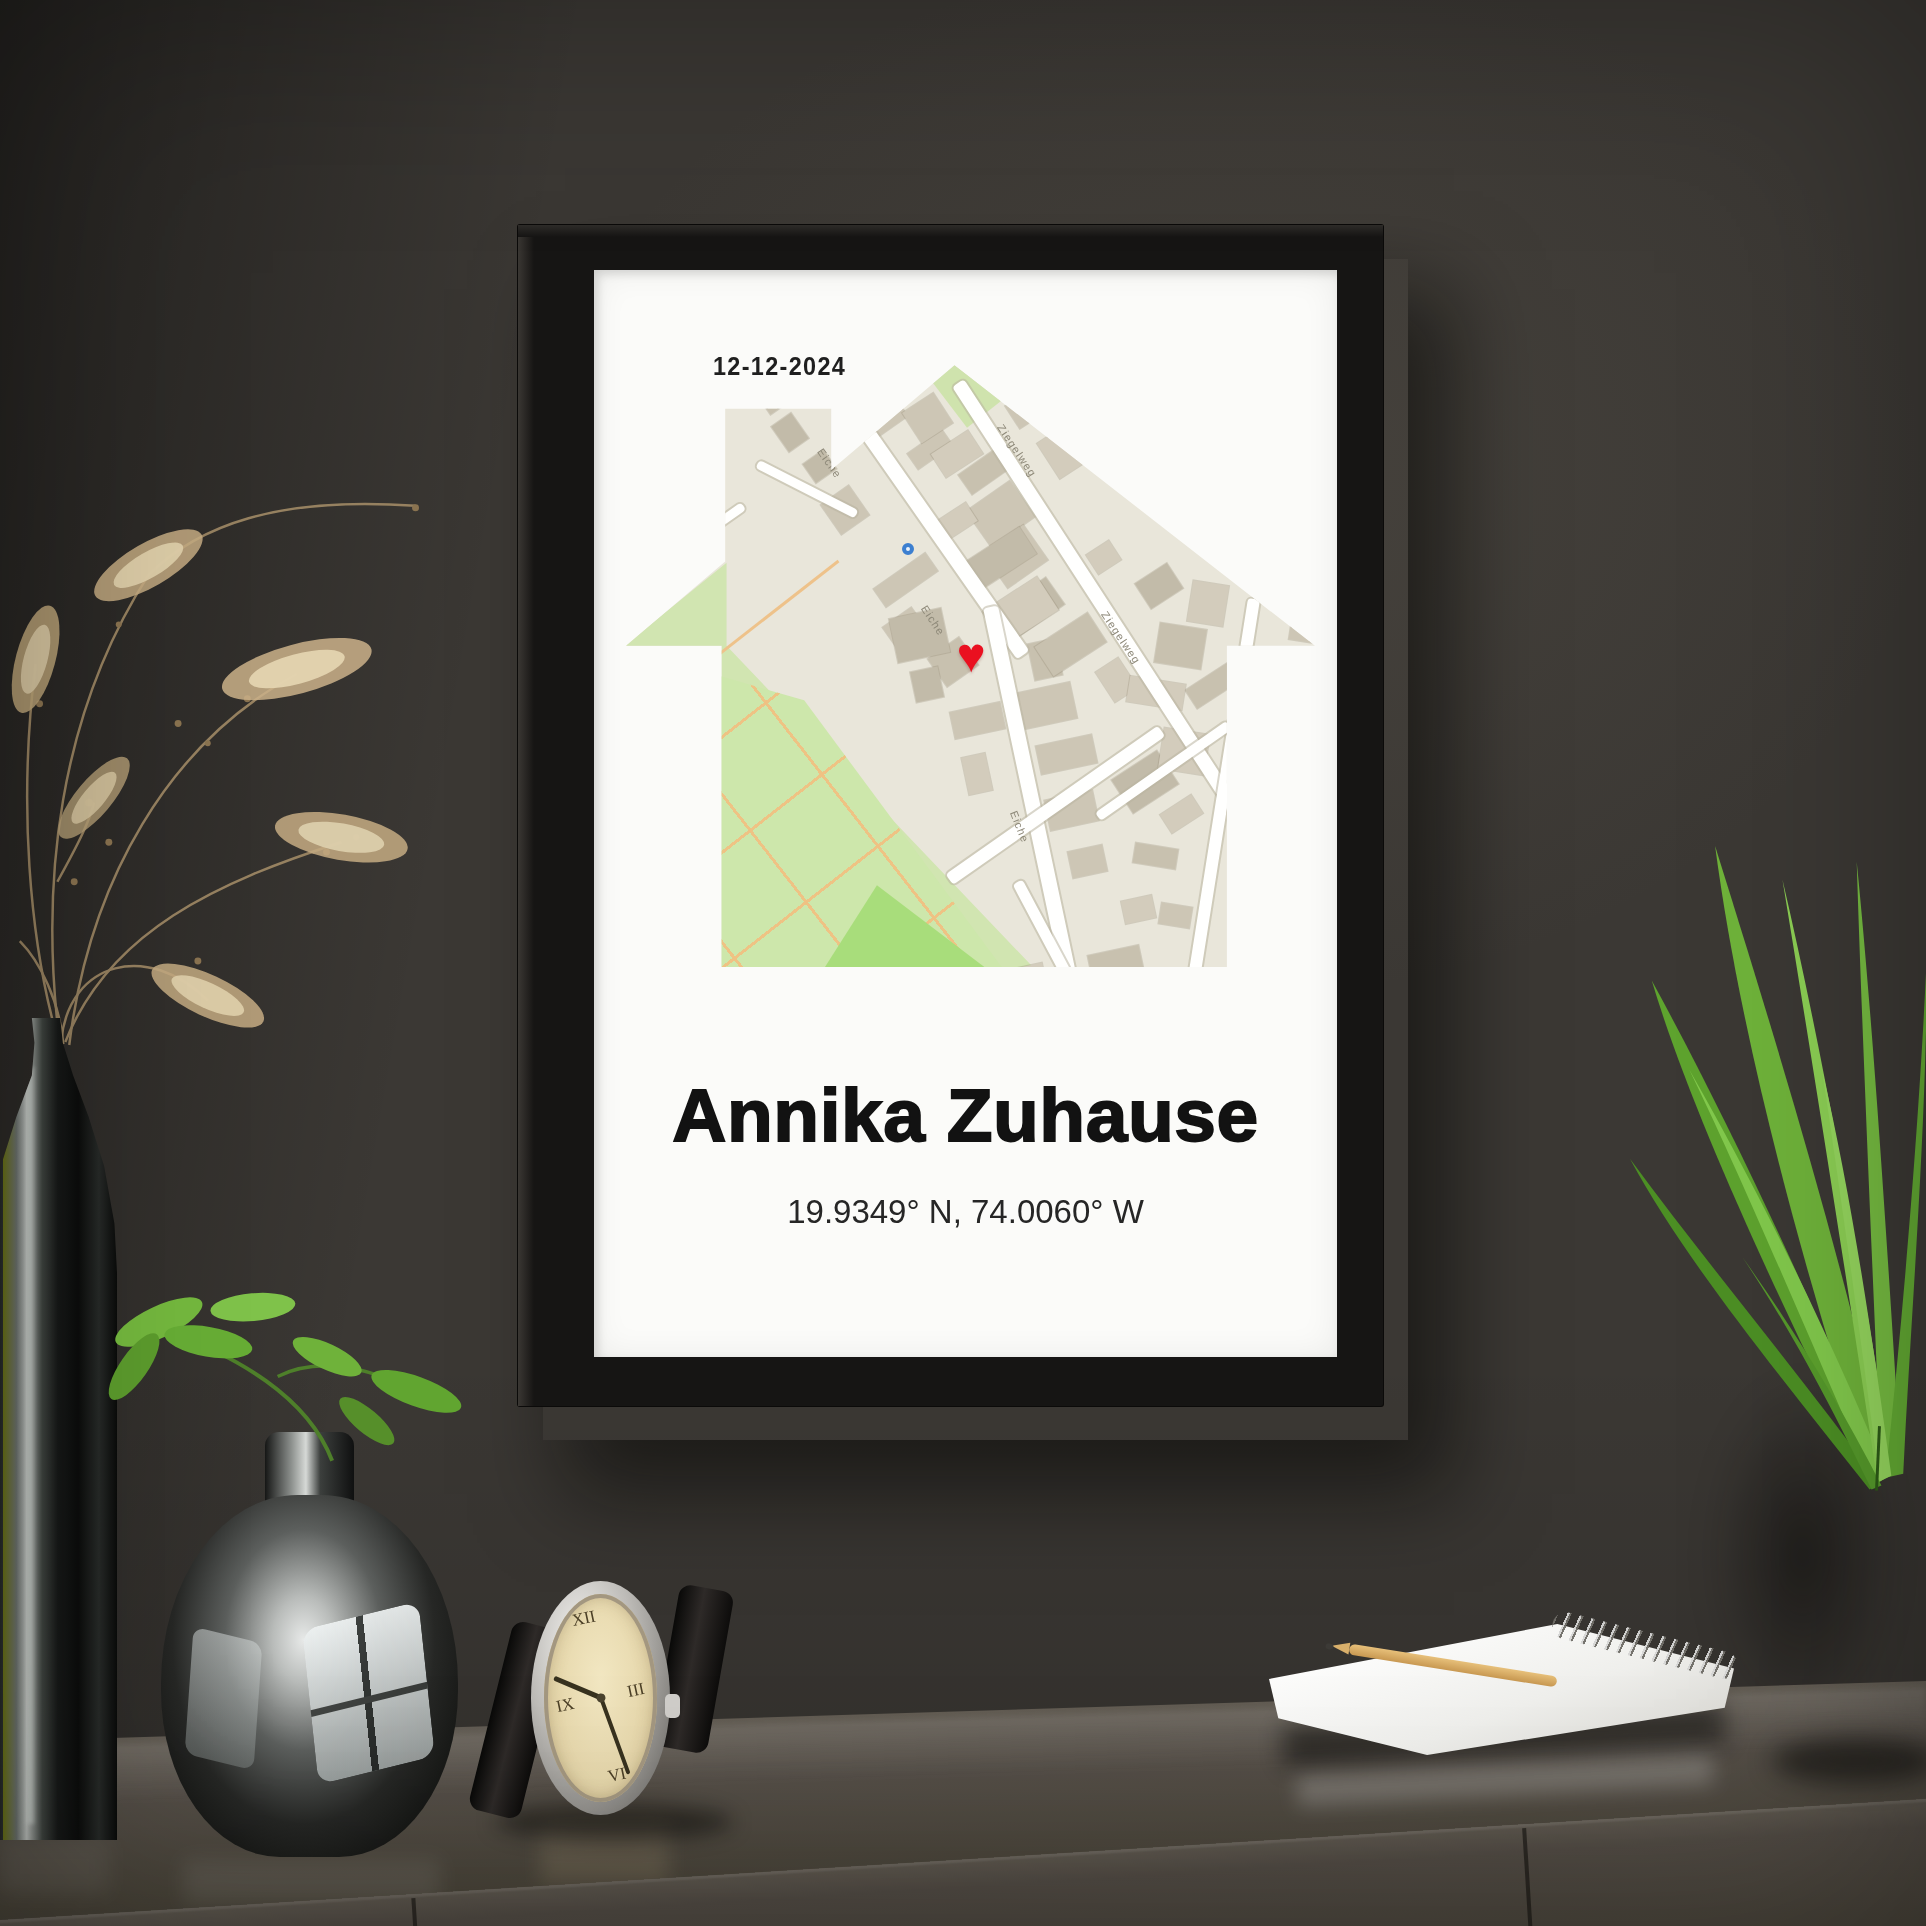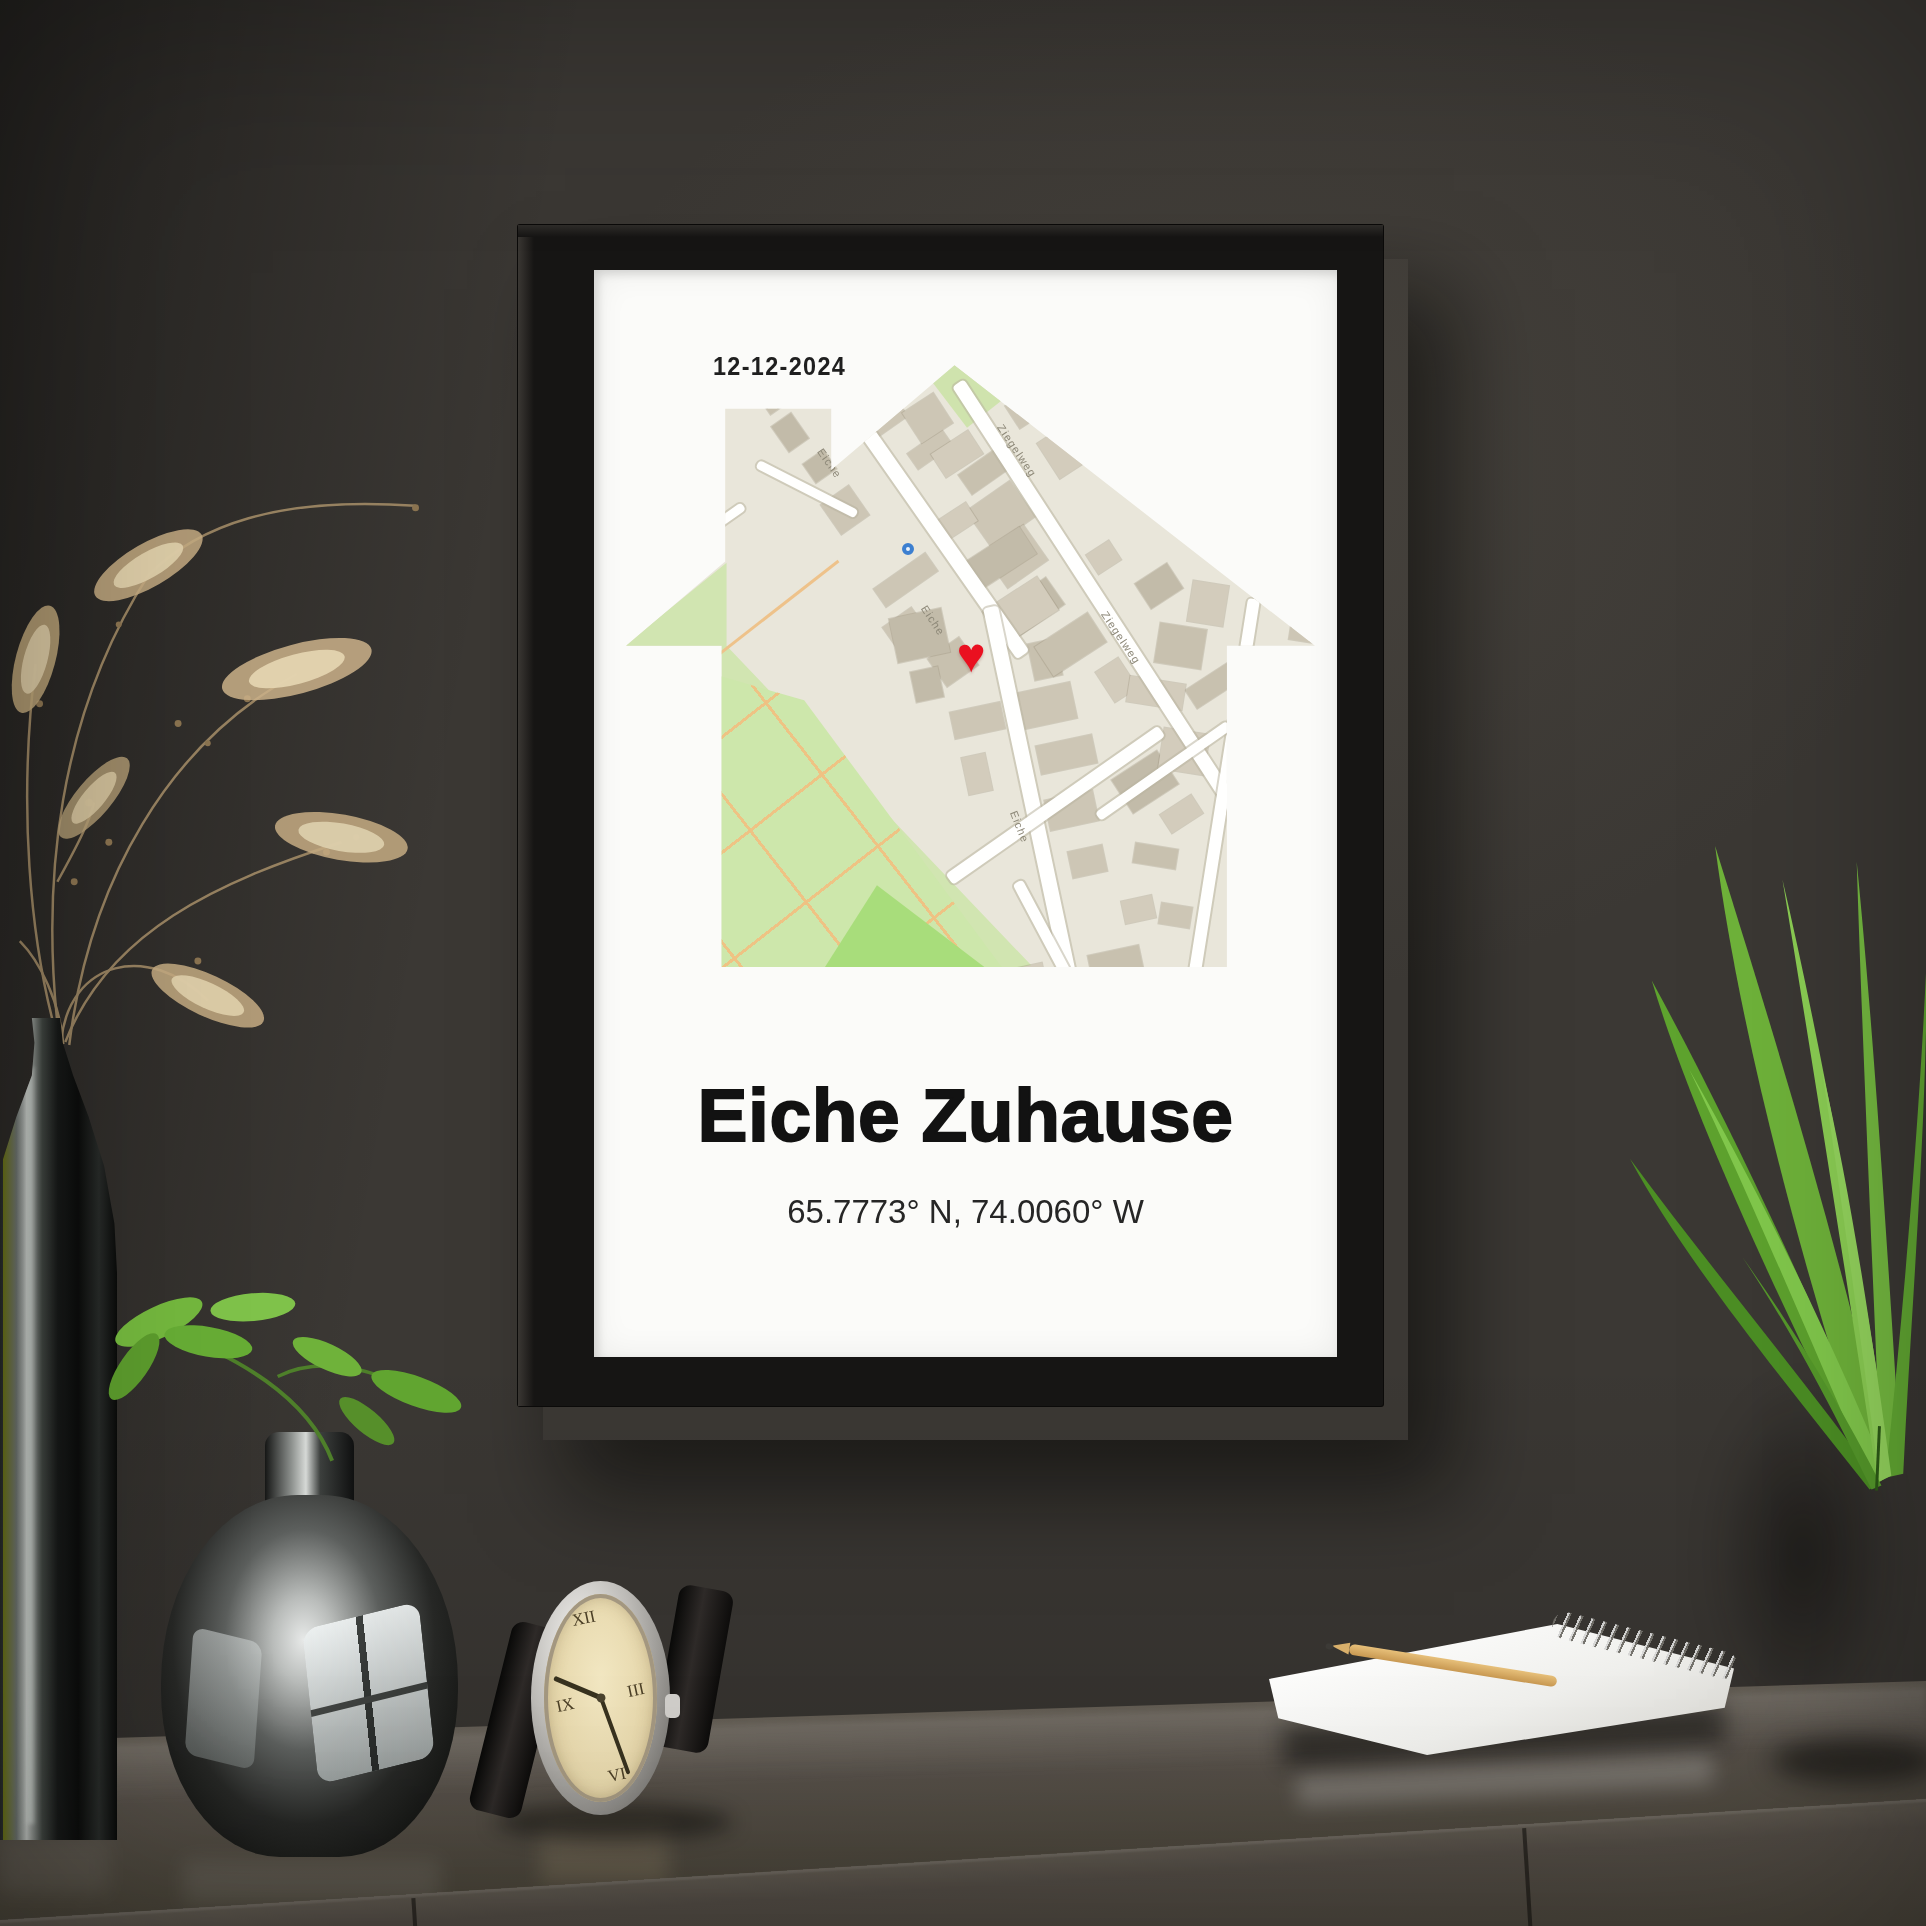--- a/index.html
+++ b/index.html
@@ -321,22 +321,22 @@
             <span class="street-label" style="left: 57%; top: 74%; transform: rotate(68deg);">Eiche</span>
             <span class="street-label" style="left: 55%; top: 10%; transform: rotate(56deg);">Ziegelweg</span>
             <span class="street-label" style="left: 70%; top: 41%; transform: rotate(56deg);">Ziegelweg</span>
             <span class="street-label" style="left: 90%; top: 53%; transform: rotate(80deg);">Ziegelweg</span>
           </div>
 
         <div class="poi-dot"></div>
         <div class="heart-marker">♥</div>
       </div>
 
-      <div class="poster-title">Eiche Zuhause</div>
-      <div class="poster-coords">65.7773° N, 74.0060° W</div>
+      <div class="poster-title">Annika Zuhause</div>
+      <div class="poster-coords">19.9349° N, 74.0060° W</div>
     </div>
   </div>
 
   <div class="counter-top"></div>
   <div class="counter-sheen"></div>
   <div class="refl refl-notebook"></div>
   <div class="refl refl-watch"></div>
   <div class="refl refl-vase"></div>
   <div class="refl refl-bottle"></div>
   <div class="cabinet-front">

